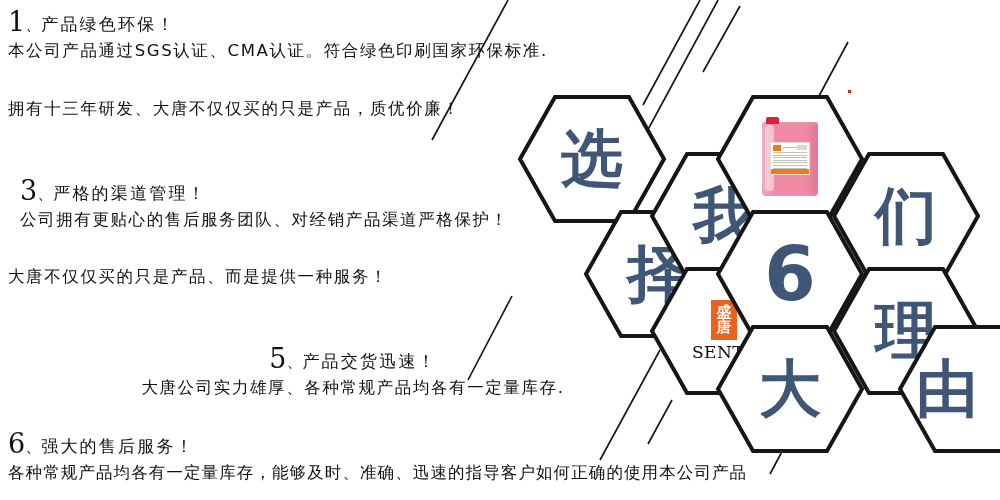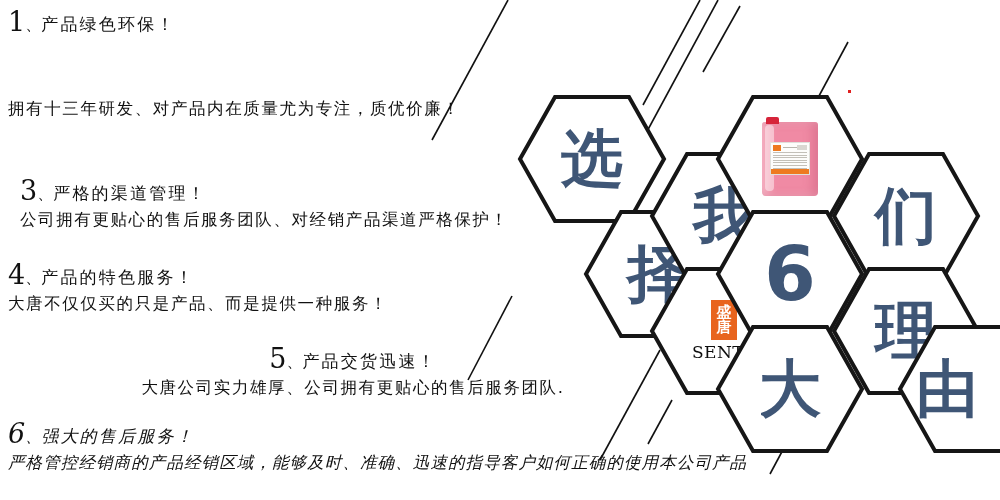--- a/index.html
+++ b/index.html
@@ -237,52 +237,50 @@
     </g>
     <rect class="red-dot" x="848" y="90" width="3" height="3" fill="#e02020"></rect>
   </svg>
 
   <div class="reasons">
 
     <div class="reason" style="top:8px;">
       <div class="reason-title">
         <span class="num">1</span><span class="dun">、</span><span class="t">产品绿色环保！</span>
       </div>
+      <div class="reason-body">本公司产品通过SGS认证、CMA认证。符合绿色印刷国家环保标准.</div>
     </div>
 
     <div class="reason" style="top:93px;">
-      <div class="reason-body">拥有十三年研发、对产品内在质量尤为专注，质优价廉！</div>
+      <div class="reason-body">拥有十三年研发、大唐不仅仅买的只是产品，质优价廉！</div>
     </div>
 
     <div class="reason" style="top:177px;margin-left:12px;">
       <div class="reason-title">
         <span class="num">3</span><span class="dun">、</span><span class="t">严格的渠道管理！</span>
       </div>
       <div class="reason-body">公司拥有更贴心的售后服务团队、对经销产品渠道严格保护！</div>
     </div>
 
     <div class="reason" style="top:261px;">
-      <div class="reason-title">
-        <span class="num">4</span><span class="dun">、</span><span class="t">产品的特色服务！</span>
-      </div>
       <div class="reason-body">大唐不仅仅买的只是产品、而是提供一种服务！</div>
     </div>
 
     <div class="reason" style="top:345px;text-align:center;">
       <div class="reason-title">
         <span class="num">5</span><span class="dun">、</span><span class="t">产品交货迅速！</span>
       </div>
-      <div class="reason-body">大唐公司实力雄厚、公司拥有更贴心的售后服务团队.</div>
-    </div>
-
-    <div class="reason" style="top:420px; width:985px;font-style:italic;">
+      <div class="reason-body">大唐公司实力雄厚、各种常规产品均各有一定量库存.</div>
+    </div>
+
+    <div class="reason" style="top:430px; width:985px;">
       <div class="reason-title">
         <span class="num">6</span><span class="dun">、</span><span class="t">强大的售后服务！</span>
       </div>
-      <div class="reason-body" style="letter-spacing:1.1px;">严格管控经销商的产品经销区域，能够及时、准确、迅速的指导客户如何正确的使用本公司产品</div>
+      <div class="reason-body" style="letter-spacing:1.1px;">各种常规产品均各有一定量库存，能够及时、准确、迅速的指导客户如何正确的使用本公司产品</div>
     </div>
 
   </div>
 
   <div class="hex-cluster">
 
     <div class="hex" style="left:518px; top:95px; width:148px; height:128px;">
       <svg width="148" height="128" viewBox="0 0 148 128">
         <polygon points="37,2 111,2 146,64 111,126 37,126 2,64" fill="#ffffff" stroke="#161616" stroke-width="4" stroke-linejoin="miter"></polygon>
       </svg>

